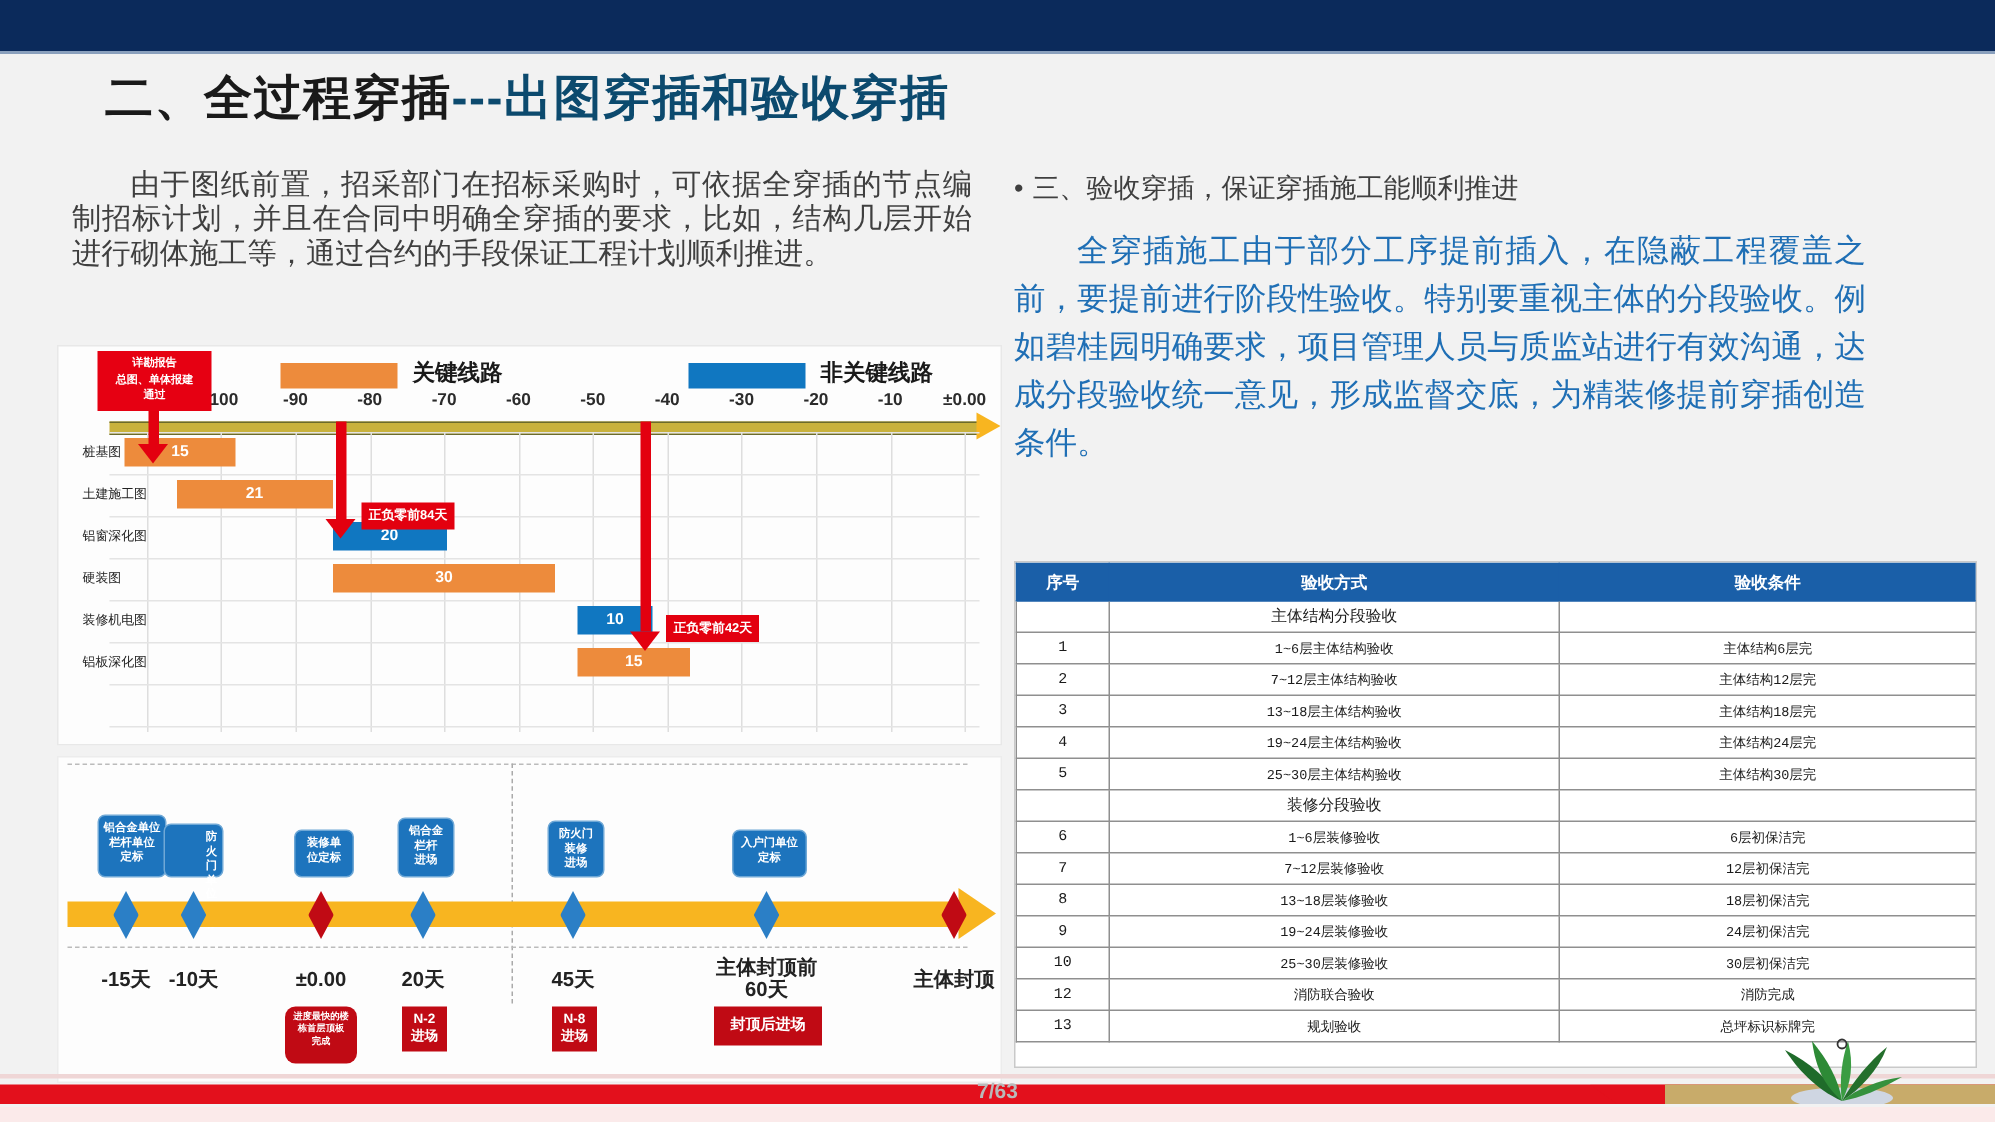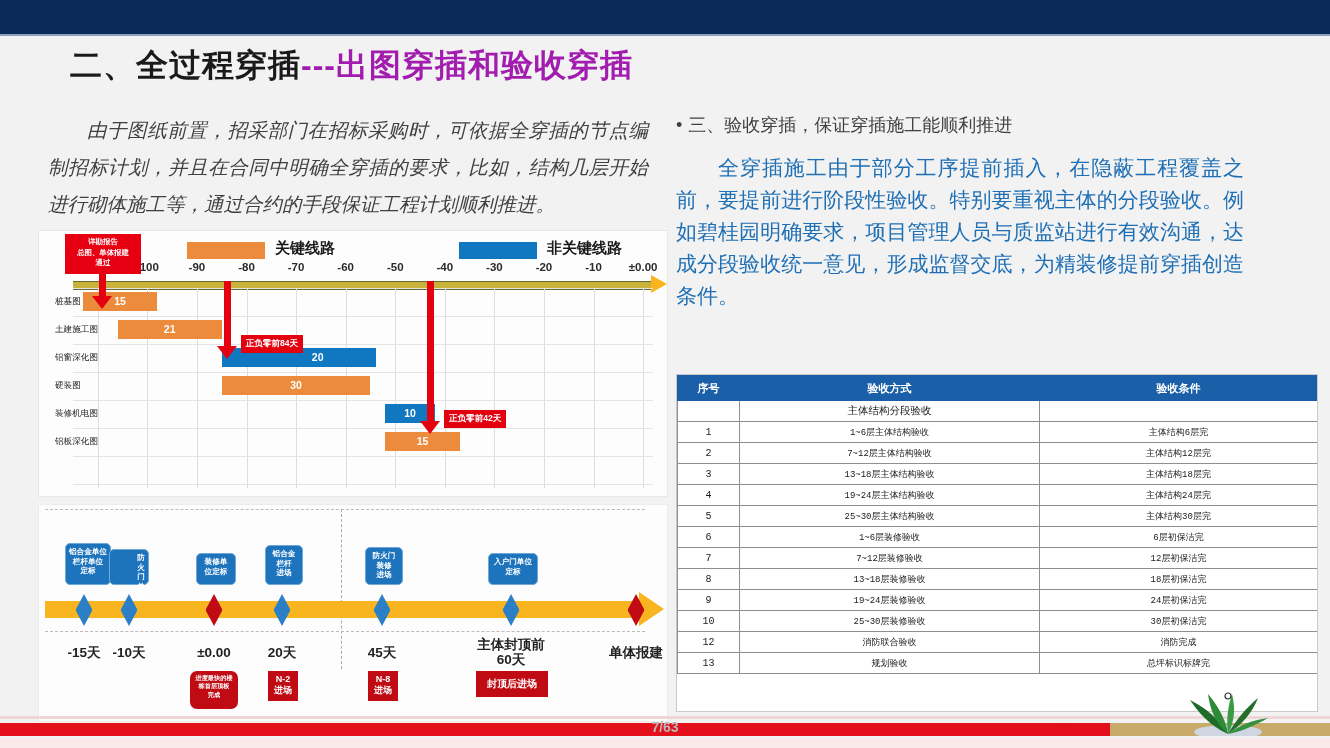--- a/index.html
+++ b/index.html
@@ -12,29 +12,29 @@
   
   .topbar{position:absolute;left:0;top:0;width:1330px;height:34px;background:#0b2a5b;}
   .topbar-edge{position:absolute;left:0;top:34px;width:1330px;height:2px;background:#8aa0bd;}
 
   
   .title{
     position:absolute;left:70px;top:44px;width:1100px;height:42px;
     font-size:32px;font-weight:bold;letter-spacing:1px;white-space:nowrap;
   }
   .title .t-black{color:#1a1a1a;}
-  .title .t-blue{color:#a21caf;}
+  .title .t-blue{color:#0c4a6e;}
 
   
   .col-left{position:absolute;left:34px;top:112px;width:636px;height:612px;}
   .col-right{position:absolute;left:676px;top:112px;width:640px;height:612px;}
 
   .para-left{
-    font-size:19.5px;line-height:37px;color:#3f3f3f;
-    text-align:justify;text-indent:2em;width:600px;margin-left:14px;font-style:italic;
+    font-size:19.5px;line-height:23px;color:#3f3f3f;
+    text-align:justify;text-indent:2em;width:600px;margin-left:14px;
   }
 
   
   .gantt{
     position:absolute;left:4px;top:118px;width:628px;height:265px;
     background:#fdfdfd;border:1px solid #e8e8e8;overflow:hidden;
   }
   .legend{position:absolute;left:0;top:6px;width:628px;height:26px;}
   .legend-sw{position:absolute;top:5px;width:78px;height:17px;}
   .legend-sw.orange{left:148px;background:#ed8b3c;}
@@ -231,21 +231,21 @@
         <div class="rline" style="top: 140px;"></div>
         <div class="rline" style="top: 168px;"></div>
         <div class="rline" style="top: 196px;"></div>
       </div>
     <div id="gantt-rows">
         <div class="rowlab" style="top: 65px;">桩基图</div>
         <div class="bar orange" style="left: 43.9145px; width: 74.359px; top: 61px;">15</div>
         <div class="rowlab" style="top: 93px;">土建施工图</div>
         <div class="bar orange" style="left: 78.6154px; width: 104.103px; top: 89px;">21</div>
         <div class="rowlab" style="top: 121px;">铝窗深化图</div>
-        <div class="bar blue" style="left: 182.718px; width: 116px; top: 117px; padding-left: 38px;">20</div>
+        <div class="bar blue" style="left: 182.718px; width: 76px; top: 117px;">20</div>
         <div class="rowlab" style="top: 149px;">硬装图</div>
         <div class="bar orange" style="left: 182.718px; width: 148.718px; top: 145px;">30</div>
         <div class="rowlab" style="top: 177px;">装修机电图</div>
         <div class="bar blue" style="left: 346.308px; width: 49.5726px; top: 173px;">10</div>
         <div class="rowlab" style="top: 205px;">铝板深化图</div>
         <div class="bar orange" style="left: 346.308px; width: 74.359px; top: 201px;">15</div>
       </div>
     <div id="gantt-markers">
         <div class="vred" style="left: 184.675px; top: 50px; height: 65px;"></div>
         <div class="vred-head" style="left: 177.675px; top: 115px;"></div>
@@ -330,21 +330,21 @@
           <div>20天</div>
         </div>
         <div class="ms-lab" style="left: 343px; top: 140px;">
           <div>45天</div>
         </div>
         <div class="ms-lab" style="left: 472px; top: 132px;">
           <div>主体封顶前</div>
           <div>60天</div>
         </div>
         <div class="ms-lab" style="left: 597px; top: 140px;">
-          <div>单体报建</div>
+          <div>主体封顶</div>
         </div>
       </div>
     <div id="ms-redtags">
         <div class="ms-red" style="left: 175px; width: 48px; height: 38px; top: 166px; font-size: 6.2px; line-height: 8.4px; border-radius: 7px; padding-top: 3px;">
           <div>进度最快的楼</div>
           <div>栋首层顶板</div>
           <div>完成</div>
         </div>
         <div class="ms-red" style="left: 244px; width: 30px; height: 30px; top: 166px; font-size: 9px; line-height: 11px; border-radius: 0px; padding-top: 3px;">
           <div>N-2</div>
@@ -405,20 +405,25 @@
           <tr>
             <td class="c-no">4</td>
             <td class="c-way">19~24层主体结构验收</td>
             <td class="c-cond">主体结构24层完</td>
           </tr>
           <tr>
             <td class="c-no">5</td>
             <td class="c-way">25~30层主体结构验收</td>
             <td class="c-cond">主体结构30层完</td>
           </tr>
+          <tr class="section">
+            <td class="c-no"></td>
+            <td class="c-way" style="text-align: center;">装修分段验收</td>
+            <td class="c-cond"></td>
+          </tr>
           <tr>
             <td class="c-no">6</td>
             <td class="c-way">1~6层装修验收</td>
             <td class="c-cond">6层初保洁完</td>
           </tr>
           <tr>
             <td class="c-no">7</td>
             <td class="c-way">7~12层装修验收</td>
             <td class="c-cond">12层初保洁完</td>
           </tr>

